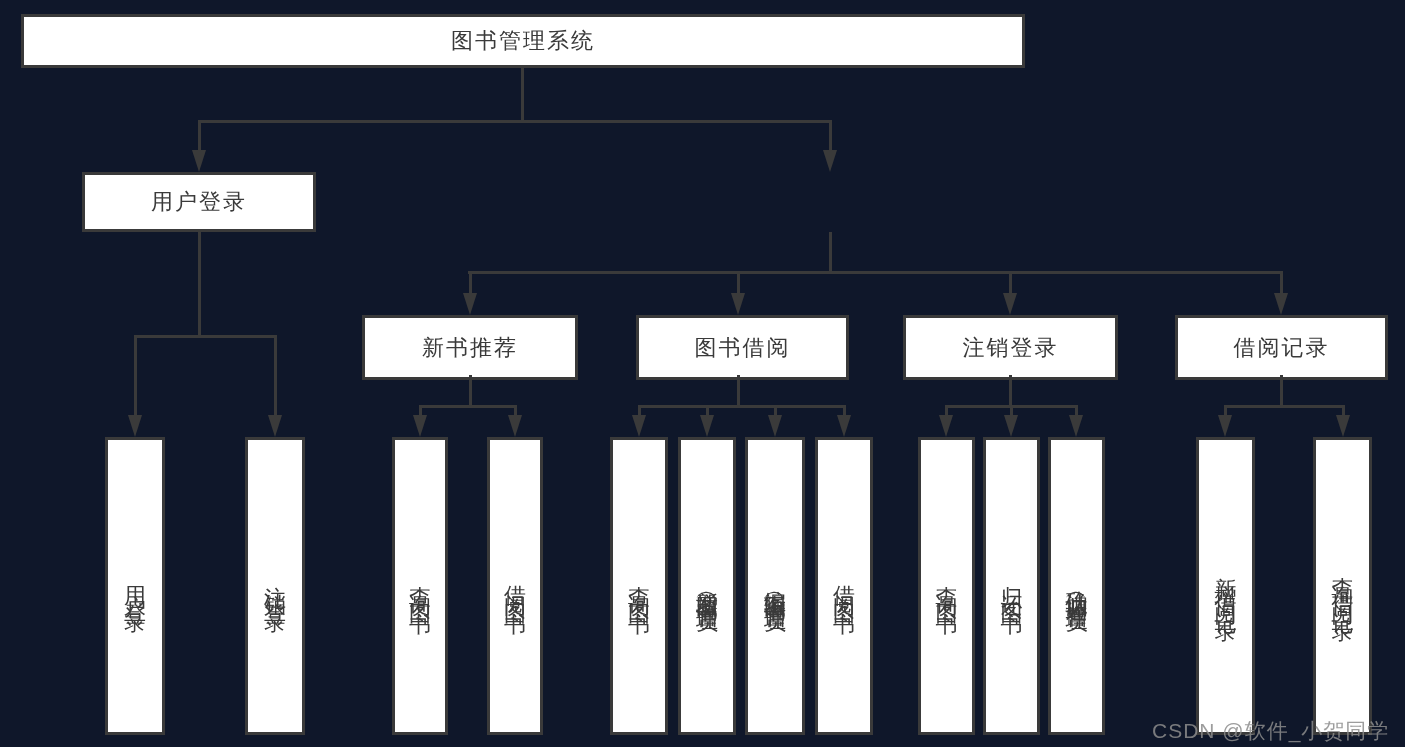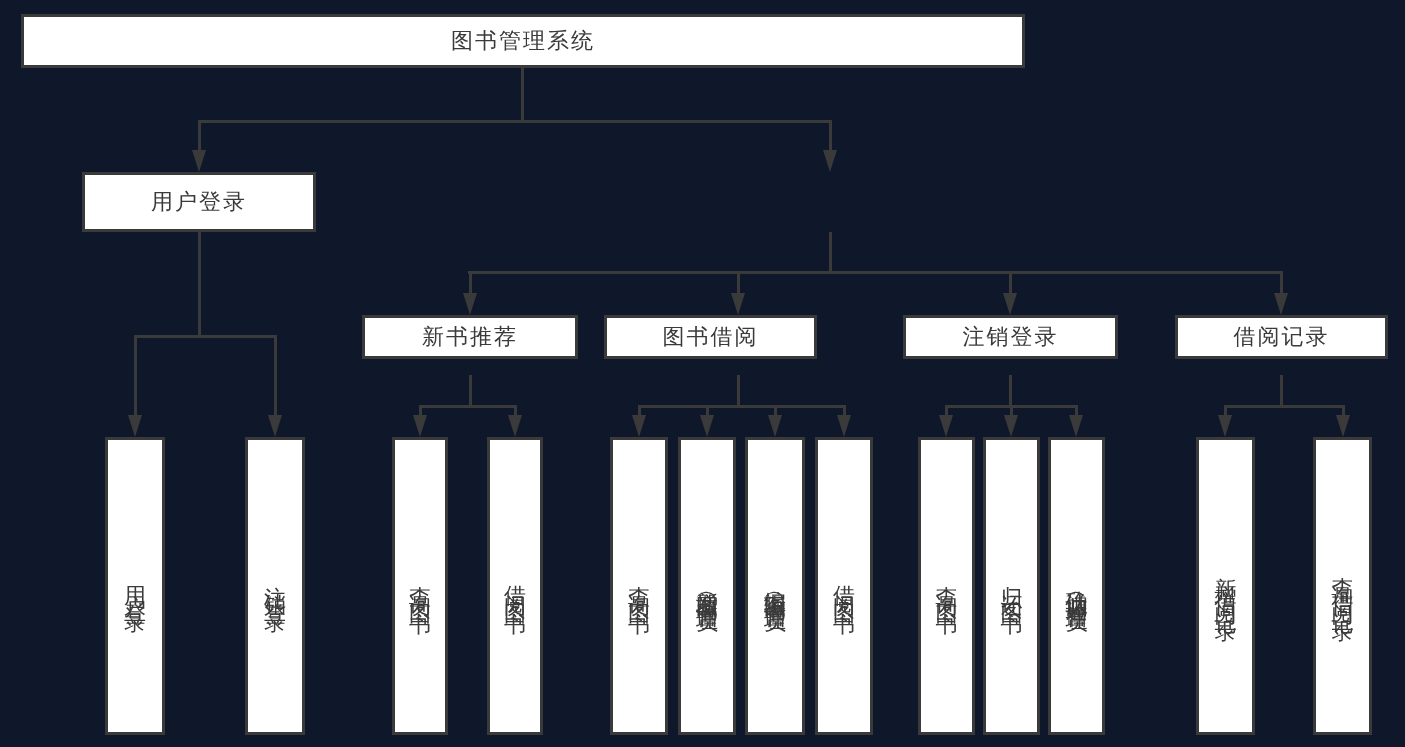--- a/index.html
+++ b/index.html
@@ -5,21 +5,21 @@
   html,body{margin:0;padding:0;background:#ffffff;}
   #stage{
     position:relative;width:1405px;height:747px;background:#0f172a;overflow:hidden;
     font-family:"Liberation Sans","DejaVu Sans",sans-serif;color:#3a3a3a;
   }
   .node{
     position:absolute;box-sizing:border-box;border:3px solid #3a3a3a;background:#ffffff;
     display:flex;align-items:center;justify-content:center;
     font-size:22px;color:#3a3a3a;letter-spacing:2px;white-space:nowrap;
   }
-  .h60{height:44px;top:315px;}
+  .h60{height:65px;top:315px;}
   .leaf{
     top:437px;height:298px;
     writing-mode:vertical-rl;text-orientation:mixed;
     letter-spacing:9px;line-height:1;white-space:normal;
   }
   .leaf.tight{letter-spacing:3px;}
   .vline,.hline{position:absolute;background:#3a3a3a;}
   .vline{width:3px;}
   .hline{height:3px;}
   .stem{position:absolute;width:3px;background:#3a3a3a;}
@@ -61,21 +61,21 @@
   <div class="stem" style="left:469px;top:271px;height:26px;"></div>
   <div class="tri" style="left:463px;top:293px;"></div>
   <div class="stem" style="left:737px;top:271px;height:26px;"></div>
   <div class="tri" style="left:731px;top:293px;"></div>
   <div class="stem" style="left:1009px;top:271px;height:26px;"></div>
   <div class="tri" style="left:1003px;top:293px;"></div>
   <div class="stem" style="left:1280px;top:271px;height:26px;"></div>
   <div class="tri" style="left:1274px;top:293px;"></div>
 
   <div class="node h60" style="left:362px;width:216px;">新书推荐</div>
-  <div class="node h60" style="left:604px;width:213px;">图书借阅</div>
+  <div class="node h60" style="left:636px;width:213px;">图书借阅</div>
   <div class="node h60" style="left:903px;width:215px;">注销登录</div>
   <div class="node h60" style="left:1175px;width:213px;">借阅记录</div>
 
   <div class="vline" style="left:469px;top:375px;height:30px;"></div>
   <div class="hline" style="left:419px;top:405px;width:98px;"></div>
   <div class="stem" style="left:419px;top:405px;height:16px;"></div>
   <div class="tri" style="left:413px;top:415px;"></div>
   <div class="stem" style="left:514px;top:405px;height:16px;"></div>
   <div class="tri" style="left:508px;top:415px;"></div>
 
@@ -117,14 +117,15 @@
   <div class="node leaf tight" style="left:745px;width:60px;">编辑图书（管理员）</div>
   <div class="node leaf" style="left:815px;width:58px;">借阅图书</div>
 
   <div class="node leaf" style="left:918px;width:57px;">查询图书</div>
   <div class="node leaf" style="left:983px;width:57px;">归还图书</div>
   <div class="node leaf tight" style="left:1048px;width:57px;">确认归还（管理员）</div>
 
   <div class="node leaf" style="left:1196px;width:59px;">新增借阅记录</div>
   <div class="node leaf" style="left:1313px;width:59px;">查询借阅记录</div>
 
+  <div id="watermark">CSDN @软件_小贺同学</div>
 
 </div>
 
 </body></html>

